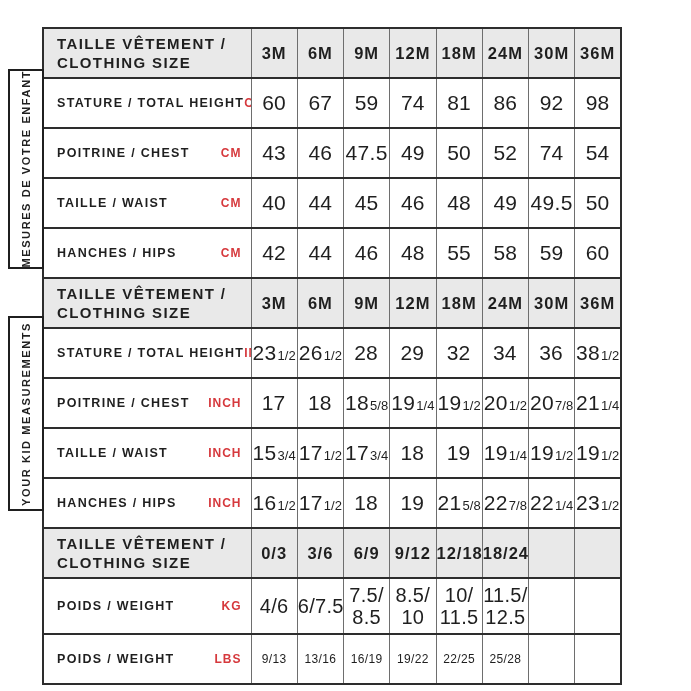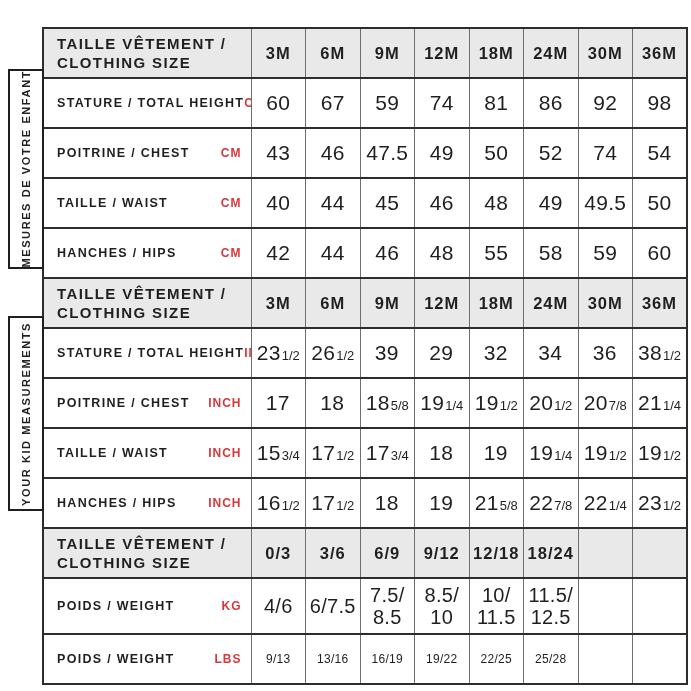--- a/index.html
+++ b/index.html
@@ -2,21 +2,21 @@
 <html><head>
 <meta charset="utf-8">
 <style>
   html,body{margin:0;padding:0;}
   body{
     width:691px;height:691px;background:#ffffff;position:relative;
     font-family:"Liberation Sans", sans-serif;color:#1f1f1f;overflow:hidden;
   }
   .tblwrap{position:absolute;left:42px;top:27px;}
   table{
-    border-collapse:collapse;table-layout:fixed;width:646px;
+    border-collapse:collapse;table-layout:fixed;width:580px;
     border:2px solid #2d2d2d;background:#ffffff;
   }
   td{
     border-top:2px solid #2d2d2d;border-left:1px solid #6e6e6e;
     height:48px;vertical-align:middle;text-align:center;
     padding:0;overflow:hidden;
   }
   td:first-child{border-left:none;}
   tr.hrow td{background:#e9e9e9;}
   td.lbl{text-align:left;}
@@ -167,21 +167,21 @@
 
   <tr>
     <td class="lbl">
       <div class="lblflex">
         <span class="rowlabel">STATURE / TOTAL HEIGHT</span>
         <span class="unit">INCH</span>
       </div>
     </td>
     <td class="val"><span>23</span><span class="frac">1/2</span></td>
     <td class="val"><span>26</span><span class="frac">1/2</span></td>
-    <td class="val"><span>39</span><span class="frac"></span></td>
+    <td class="val"><span>28</span><span class="frac"></span></td>
     <td class="val"><span>29</span><span class="frac"></span></td>
     <td class="val"><span>32</span><span class="frac"></span></td>
     <td class="val"><span>34</span><span class="frac"></span></td>
     <td class="val"><span>36</span><span class="frac"></span></td>
     <td class="val"><span>38</span><span class="frac">1/2</span></td>
   </tr>
   <tr>
     <td class="lbl">
       <div class="lblflex">
         <span class="rowlabel">POITRINE / CHEST</span>

